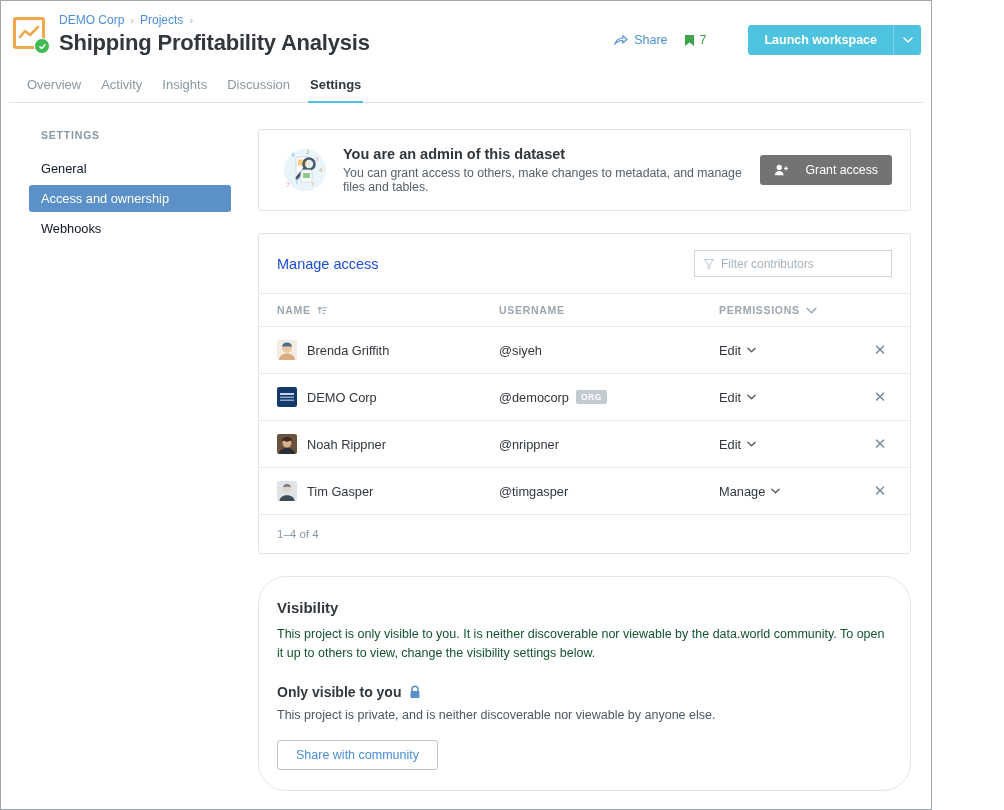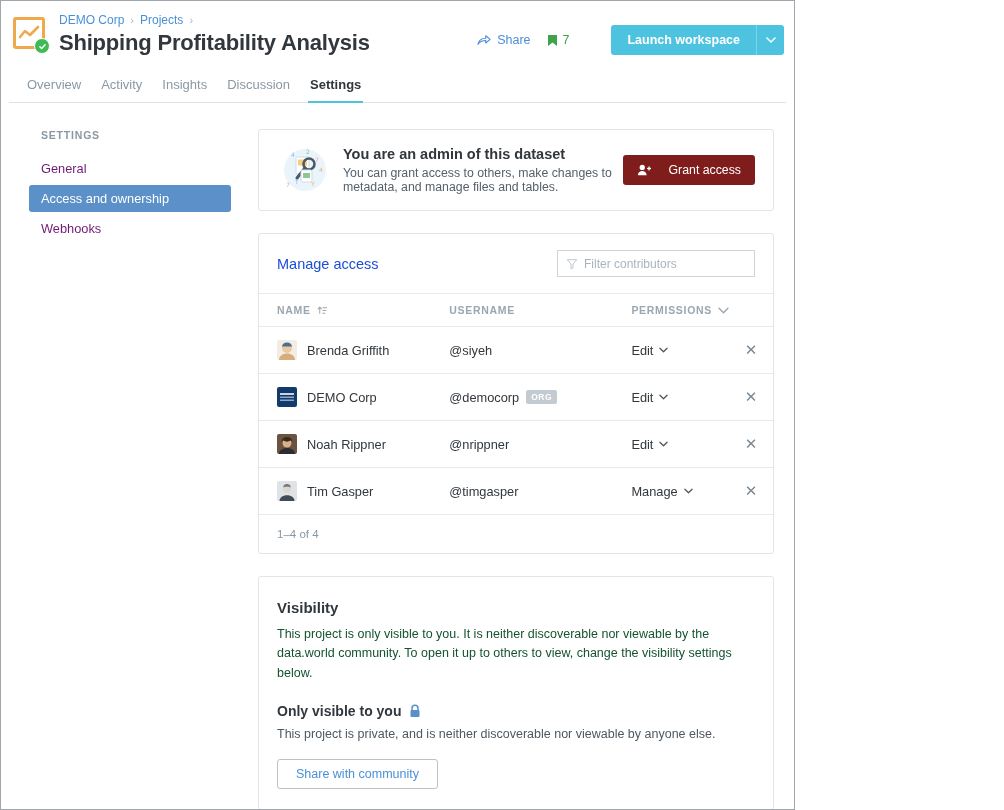--- a/index.html
+++ b/index.html
@@ -4,21 +4,21 @@
 <style>
   * { box-sizing: border-box; margin: 0; padding: 0; }
   html, body {
     width: 1004px; height: 810px;
     font-family: "Liberation Sans", sans-serif;
     background: #ffffff;
     color: #333c42;
     overflow: hidden;
   }
   .window {
-    width: 795px; height: 810px;
+    width: 932px; height: 810px;
     border: 1px solid #9fa6ad;
     background: #ffffff;
     position: relative;
     overflow: hidden;
   }
 
   
   .header {
     padding: 10px 20px 0 12px;
     position: relative;
@@ -107,42 +107,42 @@
   }
 
   
   .body { display: flex; padding: 26px 20px 0 20px; }
   .sidebar { width: 210px; flex: 0 0 210px; padding-left: 8px; }
   .sidebar-heading {
     font-size: 10.5px; color: #8a98a3; letter-spacing: 0.8px;
     font-weight: bold; margin-bottom: 14px; padding-left: 12px;
   }
   .sidebar-item {
-    font-size: 12.8px; color: #701a75; padding: 6px 12px;
+    font-size: 12.8px; color: #0f172a; padding: 6px 12px;
     border-radius: 3px; cursor: pointer; margin-bottom: 3px;
   }
   .sidebar-item.active { background: #5b90c9; color: #fff; font-weight: normal; }
 
   .content { flex: 1; min-width: 0; padding-left: 27px; }
 
   .card {
     border: 1px solid #e1e5e8;
     border-radius: 3px;
     background: #fff;
     margin-bottom: 22px;
   }
 
   
   .admin-banner { display: flex; align-items: center; padding: 16px 18px; }
   .admin-illustration { flex: 0 0 56px; height: 48px; position: relative; }
   .admin-text { flex: 1; padding-left: 10px; }
   .admin-title { font-size: 14.5px; font-weight: bold; color: #31373c; margin-bottom: 4px; }
   .admin-sub { font-size: 12.3px; color: #55616b; }
   .grant-btn {
-    background: #7f1d1d; color: #fff; border: none; border-radius: 3px;
+    background: #737373; color: #fff; border: none; border-radius: 3px;
     height: 30px; padding: 0 14px; font-size: 12.3px; cursor: pointer;
     display: flex; align-items: center; gap: 18px;
     font-family: "Liberation Sans", sans-serif;
   }
   .grant-btn svg { width: 14px; height: 14px; }
 
   
   .ma-header {
     display: flex; align-items: center; justify-content: space-between;
     padding: 16px 18px;
@@ -189,21 +189,21 @@
   }
   .perm-cell { display: flex; align-items: center; gap: 6px; cursor: pointer; font-size: 12.8px; }
   .perm-cell svg { width: 9px; height: 6px; }
   .x-btn {
     color: #7b8892; font-size: 15px; cursor: pointer; line-height: 1;
     display: inline-block;
   }
   .pagination { padding: 13px 18px; font-size: 11.5px; color: #8a98a3; }
 
   
-  .vis-card { padding: 22px 18px 20px 18px; }
+  .vis-card { padding: 22px 18px 20px 18px; border-radius: 28px; }
   .vis-title { font-size: 15px; font-weight: bold; color: #31373c; margin-bottom: 9px; }
   .vis-desc { font-size: 12.5px; color: #14532d; line-height: 1.55; max-width: 700px; }
   .vis-sub {
     font-size: 14px; font-weight: bold; color: #31373c;
     margin-top: 20px; display: flex; align-items: center; gap: 8px;
   }
   .vis-sub svg { width: 12px; height: 14px; }
   .vis-sub2 { font-size: 12.5px; color: #4c5862; margin-top: 8px; }
   .share-comm-btn {
     margin-top: 18px; background: #fff; border: 1px solid #b9c3cb;

